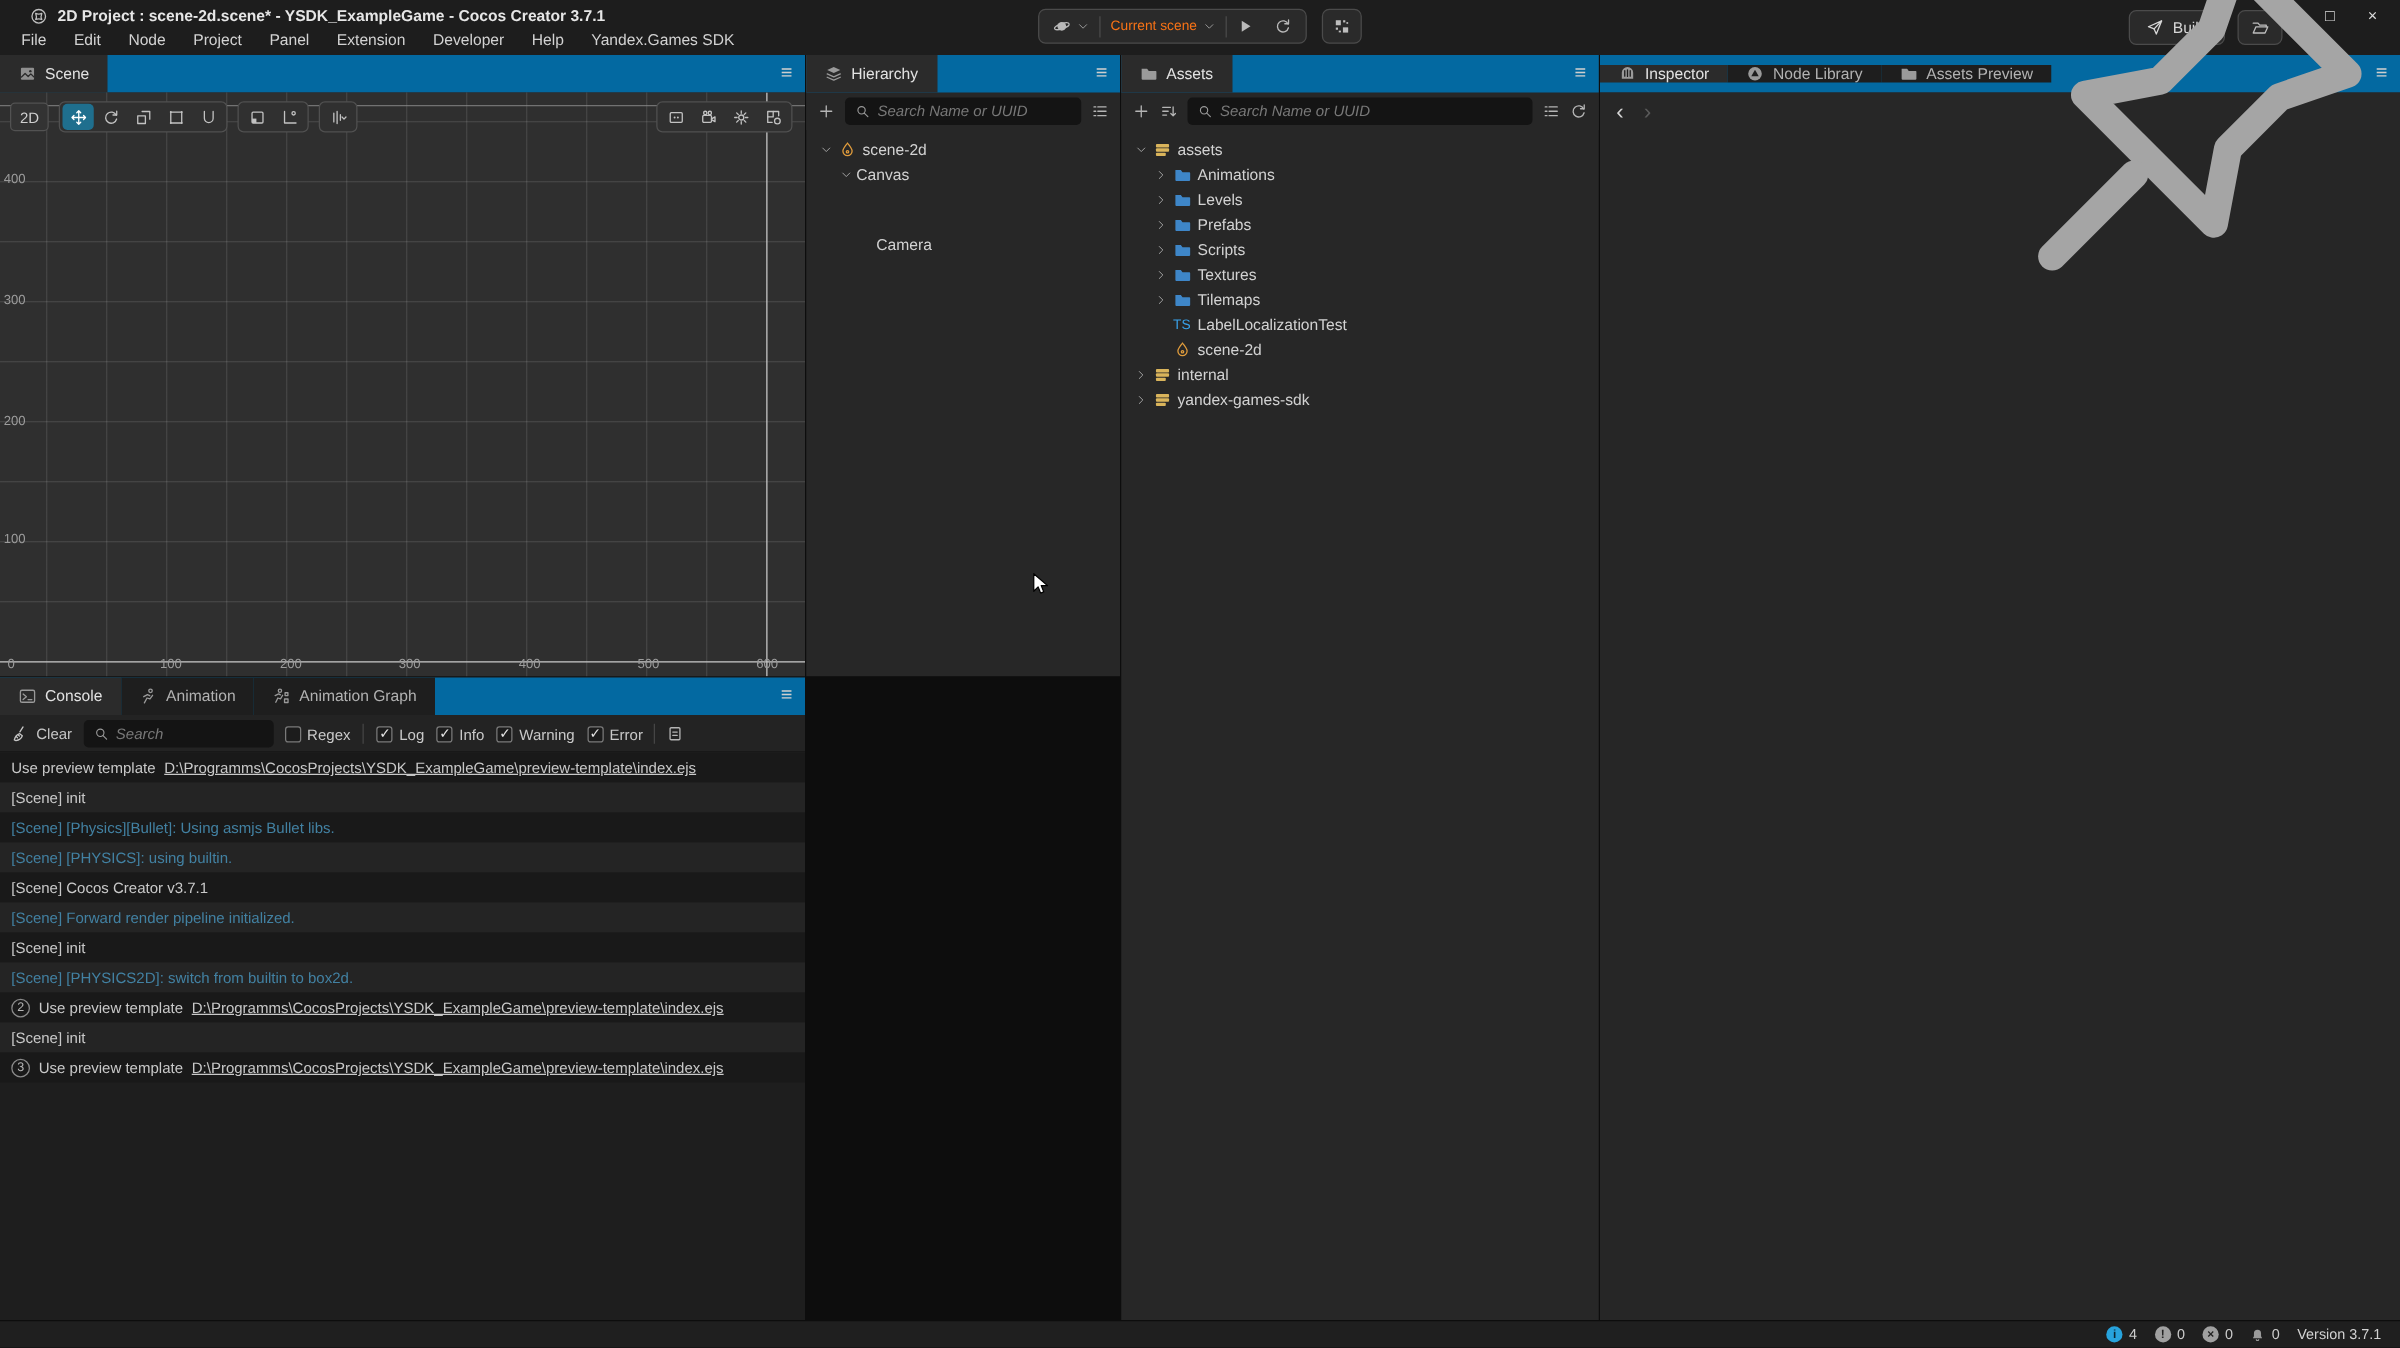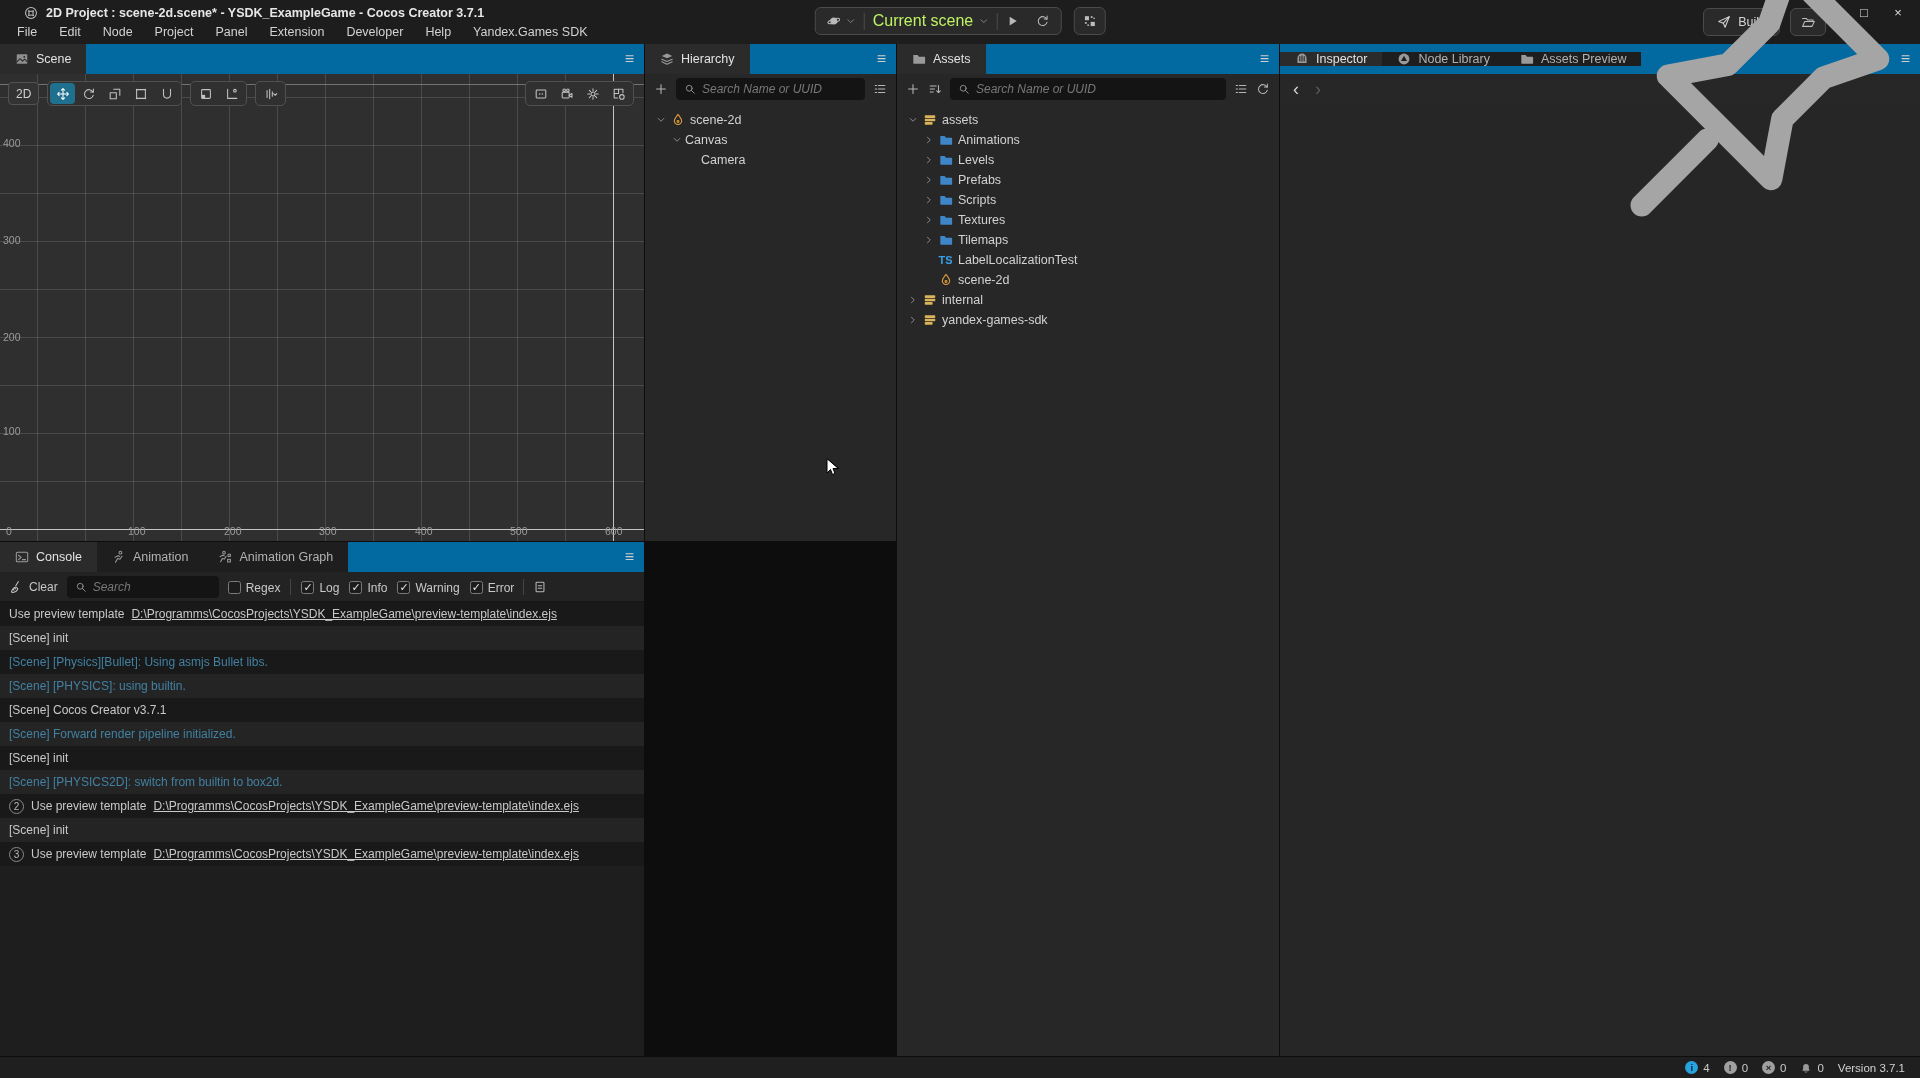--- a/index.html
+++ b/index.html
@@ -13,21 +13,21 @@
   header{position:relative;height:44px;background:#1d1d1d}
   .title-row{display:flex;align-items:center;gap:8px;padding:5px 0 0 24px;height:21px}
   .app-logo{width:14px;height:14px;color:#bfbfbf}
   .win-title{font-size:12.5px;font-weight:700;color:#e6e6e6;white-space:nowrap}
   .menubar{display:flex;padding-left:6px;height:22px;align-items:center}
   .menu-item{padding:3px 11px;font-size:12.5px;color:#d2d2d2;cursor:default}
   .tb-center{position:absolute;left:50%;top:7px;transform:translateX(-50%);display:flex;gap:12px;align-items:center}
   .tb-group{display:flex;align-items:center;height:28px;background:#2a2a2a;border:1px solid #4b4b4b;border-radius:6px;padding:0 3px}
   .tb-btn{display:flex;align-items:center;gap:5px;padding:0 8px;height:100%;color:#b9b9b9;cursor:pointer}
   .tb-sep{width:1px;height:17px;background:#4b4b4b}
-  .scene-select-label{color:#bef264;font-size:16px;white-space:nowrap}
+  .scene-select-label{color:#f97316;font-size:11px;white-space:nowrap}
   .chev{width:10px;height:10px;color:#9f9f9f}
   .qr-btn{width:32px;height:28px;border:1px solid #4b4b4b;border-radius:6px;background:#2a2a2a;display:flex;align-items:center;justify-content:center;color:#bdbdbd;cursor:pointer}
   .tb-right{position:absolute;right:94px;top:8px;display:flex;gap:10px;align-items:center}
   .build-btn{display:flex;align-items:center;gap:7px;height:28px;padding:0 13px;border:1px solid #4b4b4b;border-radius:6px;background:#2a2a2a;color:#d6d6d6;font-size:12.5px;cursor:pointer}
   .sq-btn{width:36px;height:28px;border:1px solid #4b4b4b;border-radius:6px;background:#2a2a2a;display:flex;align-items:center;justify-content:center;color:#bdbdbd;cursor:pointer}
   .win-controls{position:absolute;right:8px;top:2px;display:flex;gap:6px}
   .win-btn{width:28px;height:20px;display:flex;align-items:center;justify-content:center;color:#dcdcdc;font-size:13px;cursor:pointer}
 
   
   main{display:flex;height:1012px;gap:1px;background:#0d0d0d}
@@ -87,21 +87,21 @@
   .panel-toolbar .search-box{flex:1}
   .tree{padding-top:6px;font-size:12.5px}
   .tree-row{height:20px;display:flex;align-items:center;color:#d2d2d2;cursor:pointer;white-space:nowrap}
   .tw{width:16px;height:14px;display:flex;align-items:center;justify-content:center;color:#a8a8a8;flex:none}
   .tw svg{width:10px;height:10px}
   .ti{width:17px;height:14px;margin-right:4px;display:flex;align-items:center;justify-content:center;flex:none}
   .ti svg{width:14px;height:14px}
   .icon-folder{color:#3e86c8}
   .icon-bundle{color:#d9b45b}
   .icon-cocos{color:#e09c3c}
-  .ts-badge{font-weight:700;color:#38a0e8;font-size:11px}
+  .ts-badge{font-weight:400;color:#38a0e8;font-size:11px}
 
   
   .nav-row{height:30px;display:flex;align-items:center;gap:16px;padding:0 13px;position:relative;background:#272727;flex:none}
   .nav-back{color:#d4d4d4;font-size:18px;line-height:18px;cursor:pointer}
   .nav-fwd{color:#5a5a5a;font-size:18px;line-height:18px;cursor:pointer}
   .pin-btn{position:absolute;right:12px;color:#a5a5a5;cursor:pointer}
   .inspector-body{flex:1;background:#262626}
 
   
   footer{height:22px;background:#1f1f1f;border-top:1px solid #0d0d0d;display:flex;align-items:center;justify-content:flex-end;gap:14px;padding:0 15px;font-size:11.5px}
@@ -563,21 +563,21 @@
             <span>scene-2d</span>
           </div>
           <div class="tree-row" style="padding-left: 24px;">
             <span class="tw">
               <svg viewBox="0 0 16 16">
                 <path d="M3.5 5.5L8 10l4.5-4.5"></path>
               </svg>
             </span>
             <span>Canvas</span>
           </div>
-          <div class="tree-row" style="padding-left: 40px;">
+          <div class="tree-row" style="padding-left: 40px; margin-top: 36px;">
             <span class="tw"></span>
             <span>Camera</span>
           </div>
         </div>
     </div>
 
     <div class="panel assets-panel">
       <div class="tabbar">
         <span class="tab active">
           <span class="icon">

